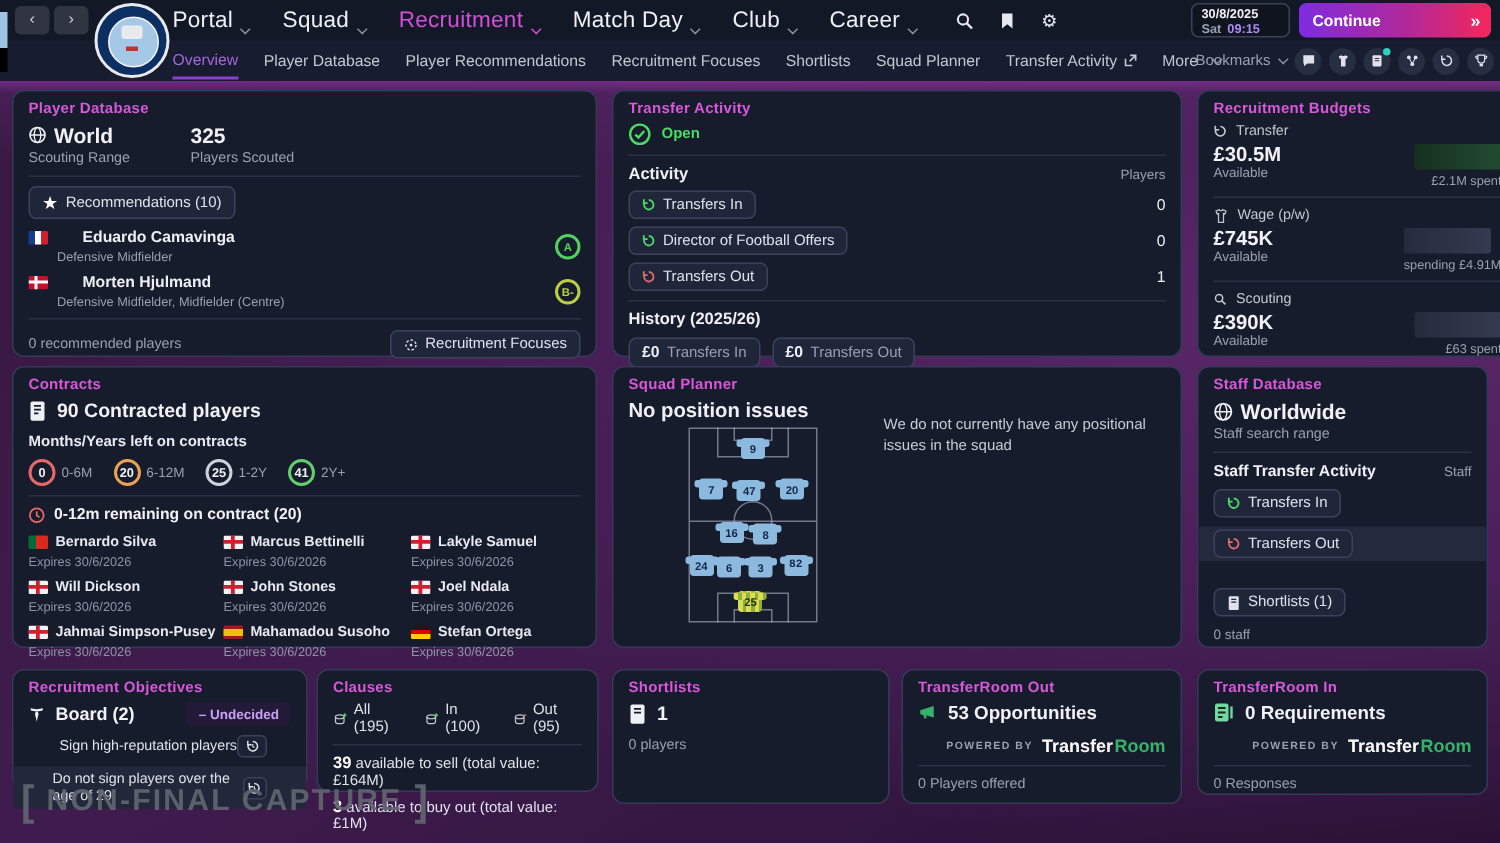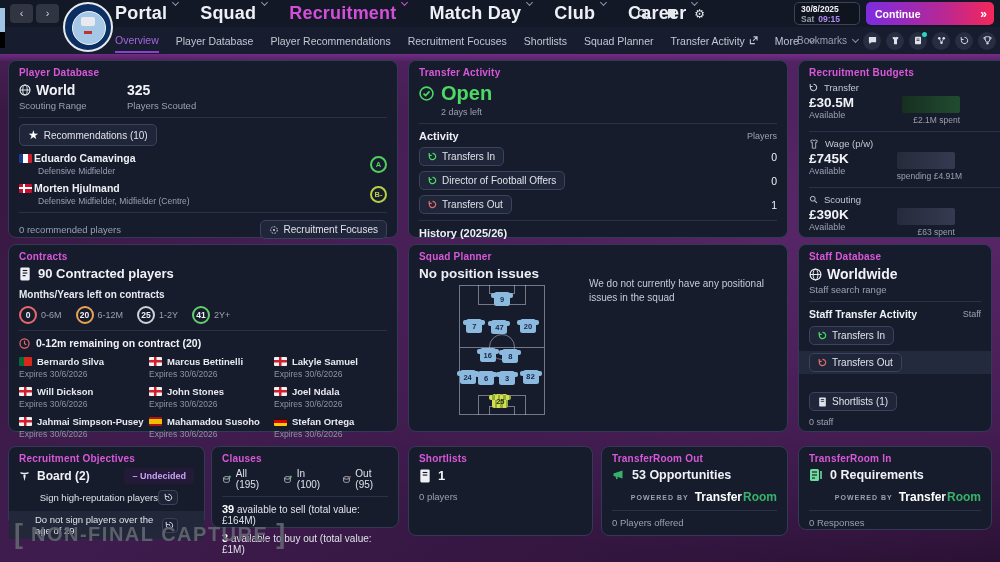--- a/index.html
+++ b/index.html
@@ -10,21 +10,21 @@
   
   .topbar { position:absolute; left:0; top:0; width:1000px; height:27px; background:#131827; z-index:5; }
   .subnav { position:absolute; left:0; top:27px; width:1000px; height:27px; background:#171c2e; z-index:5; }
   .edge-sliver-blue { position:absolute; left:0; top:8px; width:5px; height:24px; background:#9fc3e2; z-index:6; }
   .edge-sliver-black { position:absolute; left:0; top:32px; width:5px; height:16px; background:#000; z-index:6; }
   .histbtn { position:absolute; top:4px; width:23px; height:19px; border-radius:4px; background:rgba(255,255,255,.13); color:#cdd2de; font-size:11px; line-height:18px; text-align:center; cursor:pointer; }
   .club-badge { position:absolute; left:63px; top:2px; width:50px; height:50px; border-radius:50%; background:#0b2e63; border:2px solid #e9eaee; z-index:7; }
   .club-badge::before { content:""; position:absolute; left:7px; top:7px; width:32px; height:32px; border-radius:50%; background:#a5c8e7; border:1px solid #f2f3f5; }
   .club-badge::after { content:""; position:absolute; left:16px; top:13px; width:14px; height:9px; background:#e9eaee; border-radius:2px; box-shadow:0 11px 0 -3px #c2322f; }
   .mainnav { position:absolute; left:115px; top:0; height:27px; display:flex; align-items:center; gap:22px; }
-  .mainnav .nav-item { color:#eef0f5; font-size:18px; font-weight:bold; letter-spacing:.2px; display:flex; align-items:flex-start; cursor:pointer; white-space:nowrap; }
+  .mainnav .nav-item { color:#eef0f5; font-size:15px; font-weight:normal; letter-spacing:.2px; display:flex; align-items:flex-end; cursor:pointer; white-space:nowrap; }
   .mainnav .nav-item.active { color:#d44fd8; }
   .chev { display:inline-block; width:5px; height:5px; border-right:1.5px solid #8d93a5; border-bottom:1.5px solid #8d93a5; transform:rotate(45deg); margin-left:6px; margin-top:-3px; }
   .top-icons { position:absolute; right:295px; top:0; height:27px; display:flex; align-items:center; gap:17px; color:#e6e8ee; }
   .top-icons svg { display:block; }
   .datebox { position:absolute; right:140px; top:2px; width:66px; height:23px; border:1px solid #3c4357; border-radius:5px; background:#10141f; padding:1px 6px; cursor:pointer; }
   .datebox .d1 { color:#f0f2f6; font-size:8.5px; font-weight:bold; line-height:10px; }
   .datebox .d2 { font-size:8.5px; line-height:10px; }
   .datebox .day { color:#9aa0b0; font-weight:bold; }
   .datebox .time { color:#ab8df5; font-weight:bold; margin-left:4px; }
   .continue-btn { position:absolute; right:6px; top:2px; width:128px; height:23px; border-radius:5px; background:linear-gradient(90deg,#7d2ce0 0%,#b0289b 55%,#f5275a 100%); display:flex; align-items:center; justify-content:space-between; padding:0 9px; cursor:pointer; }
@@ -60,38 +60,38 @@
   [data-flag="portugal"]{ background:linear-gradient(90deg,#046a38 0 40%,#da291c 40%); }
   [data-flag="spain"]   { background:linear-gradient(180deg,#aa151b 0 25%,#f1bf00 25% 75%,#aa151b 75%); }
   [data-flag="germany"] { background:linear-gradient(180deg,#1a1a1a 0 33%,#dd0000 33% 66%,#ffce00 66%); }
 
   
   .pd-stats { display:flex; margin-top:2px; }
   .pd-col1 { width:108px; }
   .stat-big { color:#f0f2f6; font-size:14px; font-weight:bold; display:flex; align-items:center; gap:5px; }
   .stat-sub { color:#9aa0b0; font-size:9.5px; margin-top:2px; }
   .rec-row { display:flex; align-items:center; justify-content:space-between; margin:6px 0; cursor:pointer; }
-  .rec-name { color:#eef0f5; font-size:10.5px; font-weight:bold; display:flex; align-items:center; gap:2px; }
+  .rec-name { color:#eef0f5; font-size:10.5px; font-weight:bold; display:flex; align-items:center; gap:23px; }
   .rec-pos { color:#9aa0b0; font-size:8.5px; margin:2px 0 0 19px; }
   .rating { width:17px; height:17px; border-radius:50%; border:2px solid; font-size:7.5px; font-weight:bold; display:flex; align-items:center; justify-content:center; }
   .rating.a  { color:#52d05e; border-color:#52d05e; }
   .rating.bm { color:#b9cf45; border-color:#b9cf45; }
   .pd-footer { display:flex; align-items:center; justify-content:space-between; margin-top:7px; }
 
   
   .ta-open { display:flex; align-items:center; gap:7px; margin-top:3px; }
-  .ta-open .txt { color:#4cd964; font-size:20px; font-weight:bold; }
+  .ta-open .txt { color:#4cd964; font-size:10px; font-weight:bold; }
   .ta-row { display:flex; align-items:center; justify-content:space-between; margin:5px 0; }
   .sec-head { display:flex; align-items:center; justify-content:space-between; margin-top:2px; }
   .sec-head .h { color:#eef0f5; font-size:11px; font-weight:bold; }
 
   
   .bud-sec { margin-bottom:2px; }
   .bud-top { display:flex; align-items:center; gap:6px; color:#c3c7d2; font-size:9.5px; }
-  .bud-flex { display:flex; justify-content:flex-start;gap:48px; }
+  .bud-flex { display:flex; justify-content:space-between;gap:48px; }
   .bud-amt { color:#f0f2f6; font-size:13.5px; font-weight:bold; margin-top:2px; }
   .bud-bar { width:58px; height:17px; border-radius:2px; margin-top:3px; }
   .bar-green { background:linear-gradient(90deg,#16301f,#214b31); }
   .bar-gray  { background:linear-gradient(90deg,#262b3c,#343a50); }
   .bud-note { color:#9aa0b0; font-size:8.5px; text-align:right; margin-top:2px; }
 
   
   .con-head { display:flex; align-items:center; gap:7px; color:#f0f2f6; font-size:13px; font-weight:bold; margin-top:3px; }
   .con-sub { color:#e8eaf0; font-size:10px; font-weight:bold; margin-top:8px; }
   .buckets { display:flex; gap:14px; margin-top:6px; align-items:center; }
@@ -338,21 +338,20 @@
 
     <div class="panel" style="left:408px;top:6px;width:380px;height:178px;">
       <div class="p-title">Transfer Activity</div>
       <div class="ta-open">
         <svg width="15" height="15" viewBox="0 0 14 14">
             <circle cx="7" cy="7" r="6" fill="none" stroke="#4cd964" stroke-width="1.5"></circle>
             <path d="M4.2 7.2 6.2 9l3.6-4" fill="none" stroke="#4cd964" stroke-width="1.5"></path>
           </svg>
         <span class="txt">Open</span>
       </div>
-      <div class="gray sm" style="margin:2px 0 0 22px;">2 days left</div>
       <div class="divider"></div>
       <div class="sec-head">
         <span class="h">Activity</span>
         <span class="gray sm">Players</span>
       </div>
       <div class="ta-row">
         <span class="pill">
             <svg class="icon-green" width="9" height="9" viewBox="0 0 12 12">
               <path d="M6 1.8a4.2 4.2 0 1 1-3.9 2.7" fill="none" stroke="currentColor" stroke-width="1.6"></path>
               <path d="M1.6 1.2v3.4h3.4" fill="none" stroke="currentColor" stroke-width="1.6"></path>

